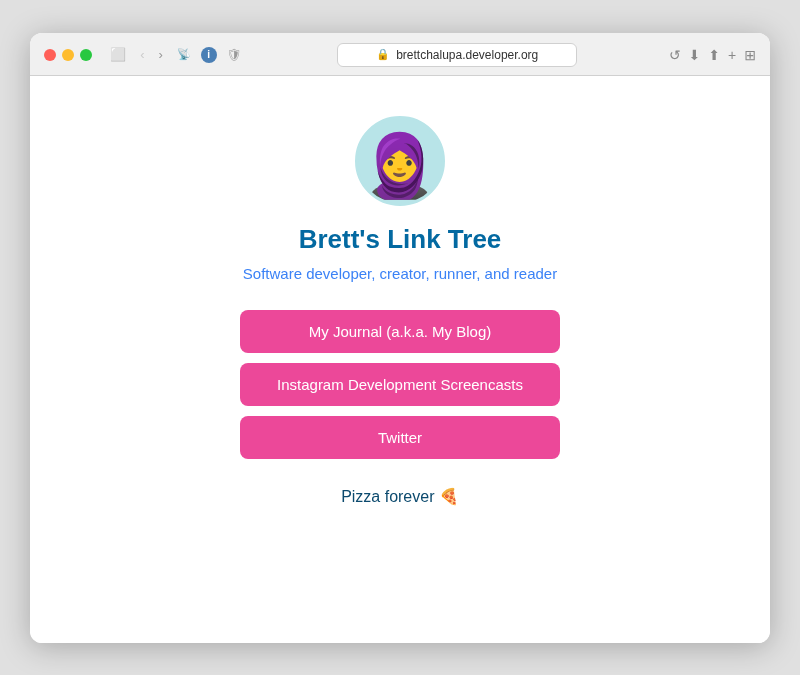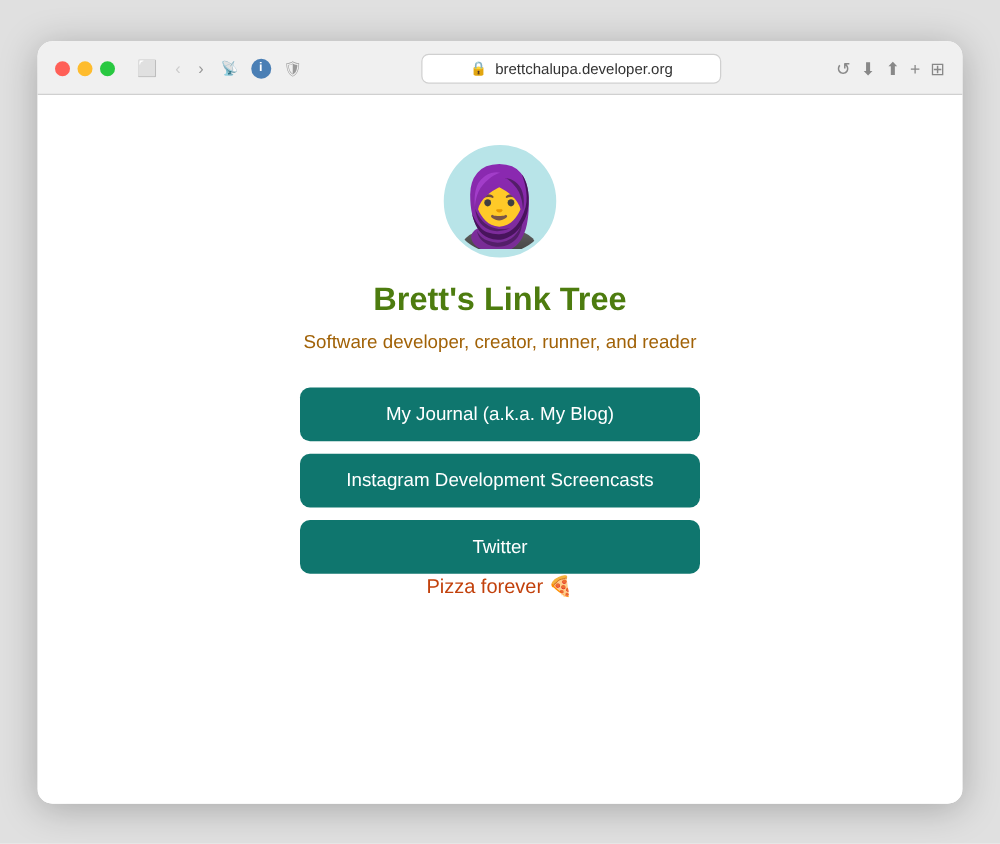--- a/index.html
+++ b/index.html
@@ -140,59 +140,60 @@
 
     .avatar-emoji {
       font-size: 62px;
       line-height: 1;
       margin-top: 10px;
     }
 
     .page-title {
       font-size: 26px;
       font-weight: 700;
-      color: #4d7c0f;
+      color: #0369a1;
       margin-bottom: 10px;
       text-align: center;
     }
 
     .page-subtitle {
       font-size: 15px;
-      color: #a16207;
+      color: #3b82f6;
       margin-bottom: 28px;
       text-align: center;
     }
 
     .links-container {
       display: flex;
       flex-direction: column;
       gap: 10px;
       width: 320px;
       align-items: center;
     }
 
     .link-btn {
       display: block;
       width: 100%;
       padding: 13px 36px;
-      background: #0f766e;
+      background: #ec4899;
       color: #ffffff;
       text-align: center;
       border-radius: 8px;
       font-size: 15px;
       font-weight: 500;
       cursor: pointer;
       border: none;
       text-decoration: none;
       transition: background 0.15s;
     }
 
     .footer-text {
+      margin-top: 28px;
       font-size: 16px;
-      color: #c2410c;
+      color: #0c4a6e;
       text-align: center;
     }
   </style>
 </head>
 <body>
 
 <div class="browser-window">
   <div class="browser-chrome">
     <div class="traffic-lights">
       <div class="traffic-light tl-red"></div>

